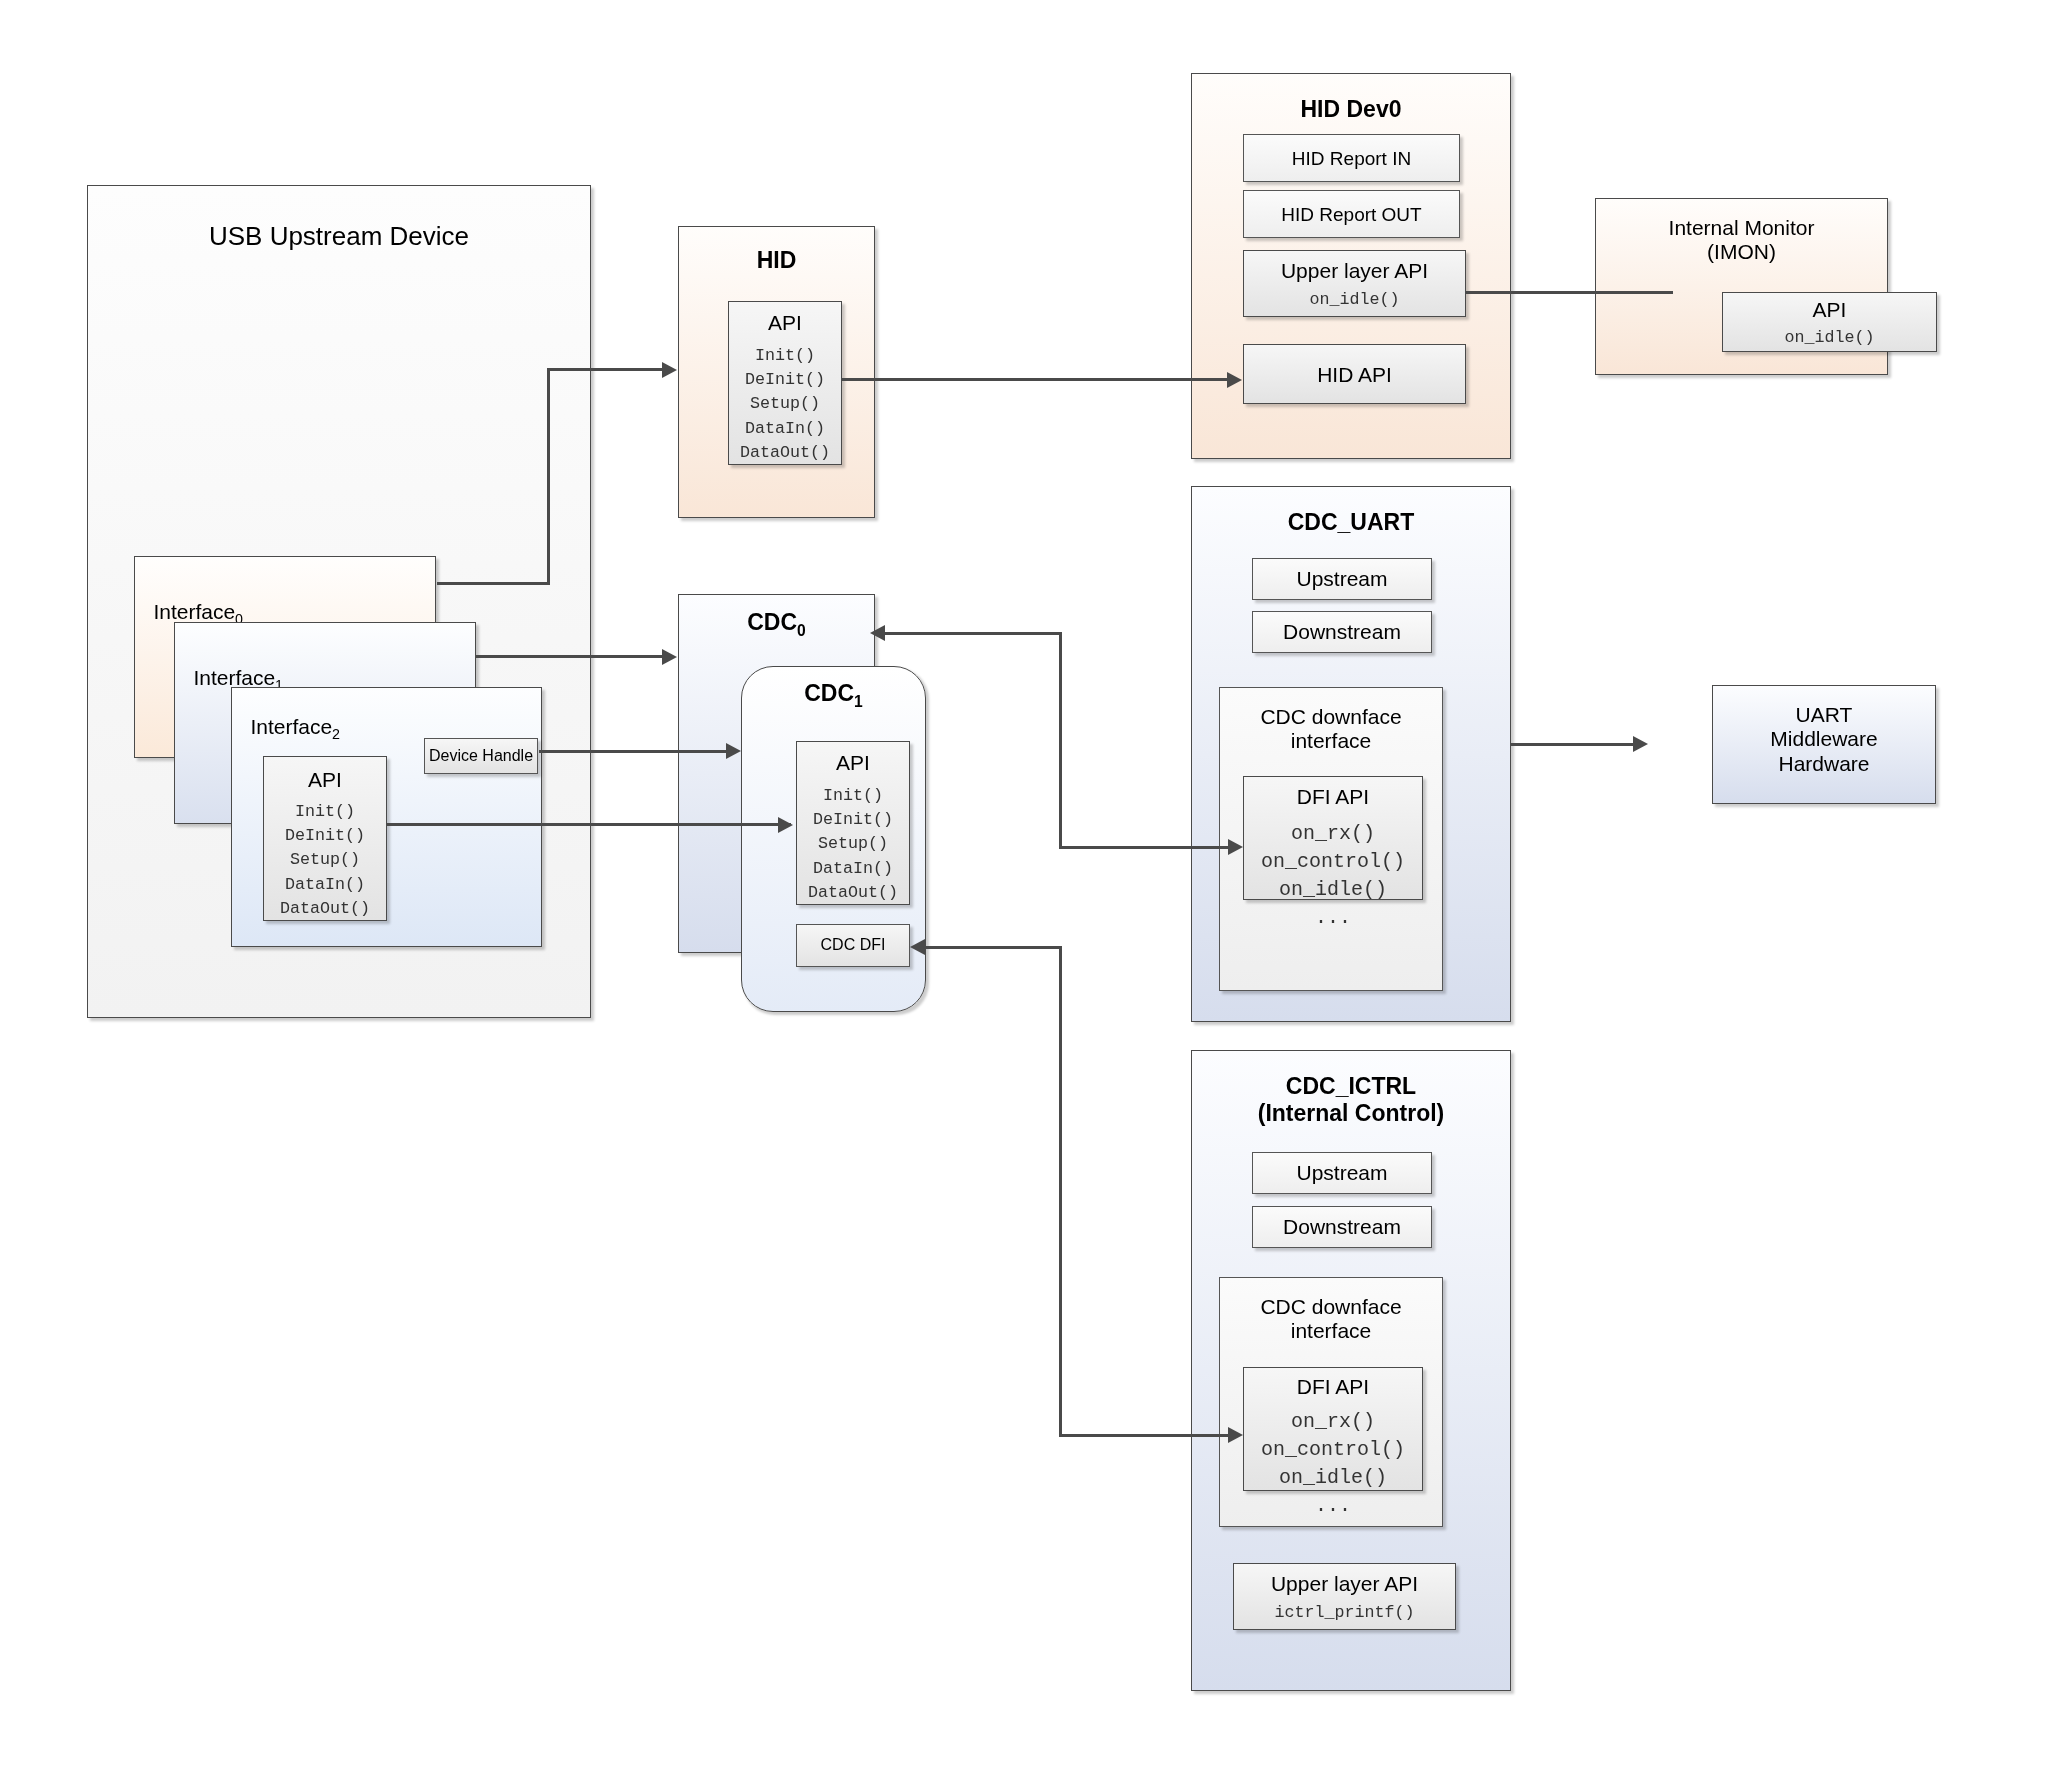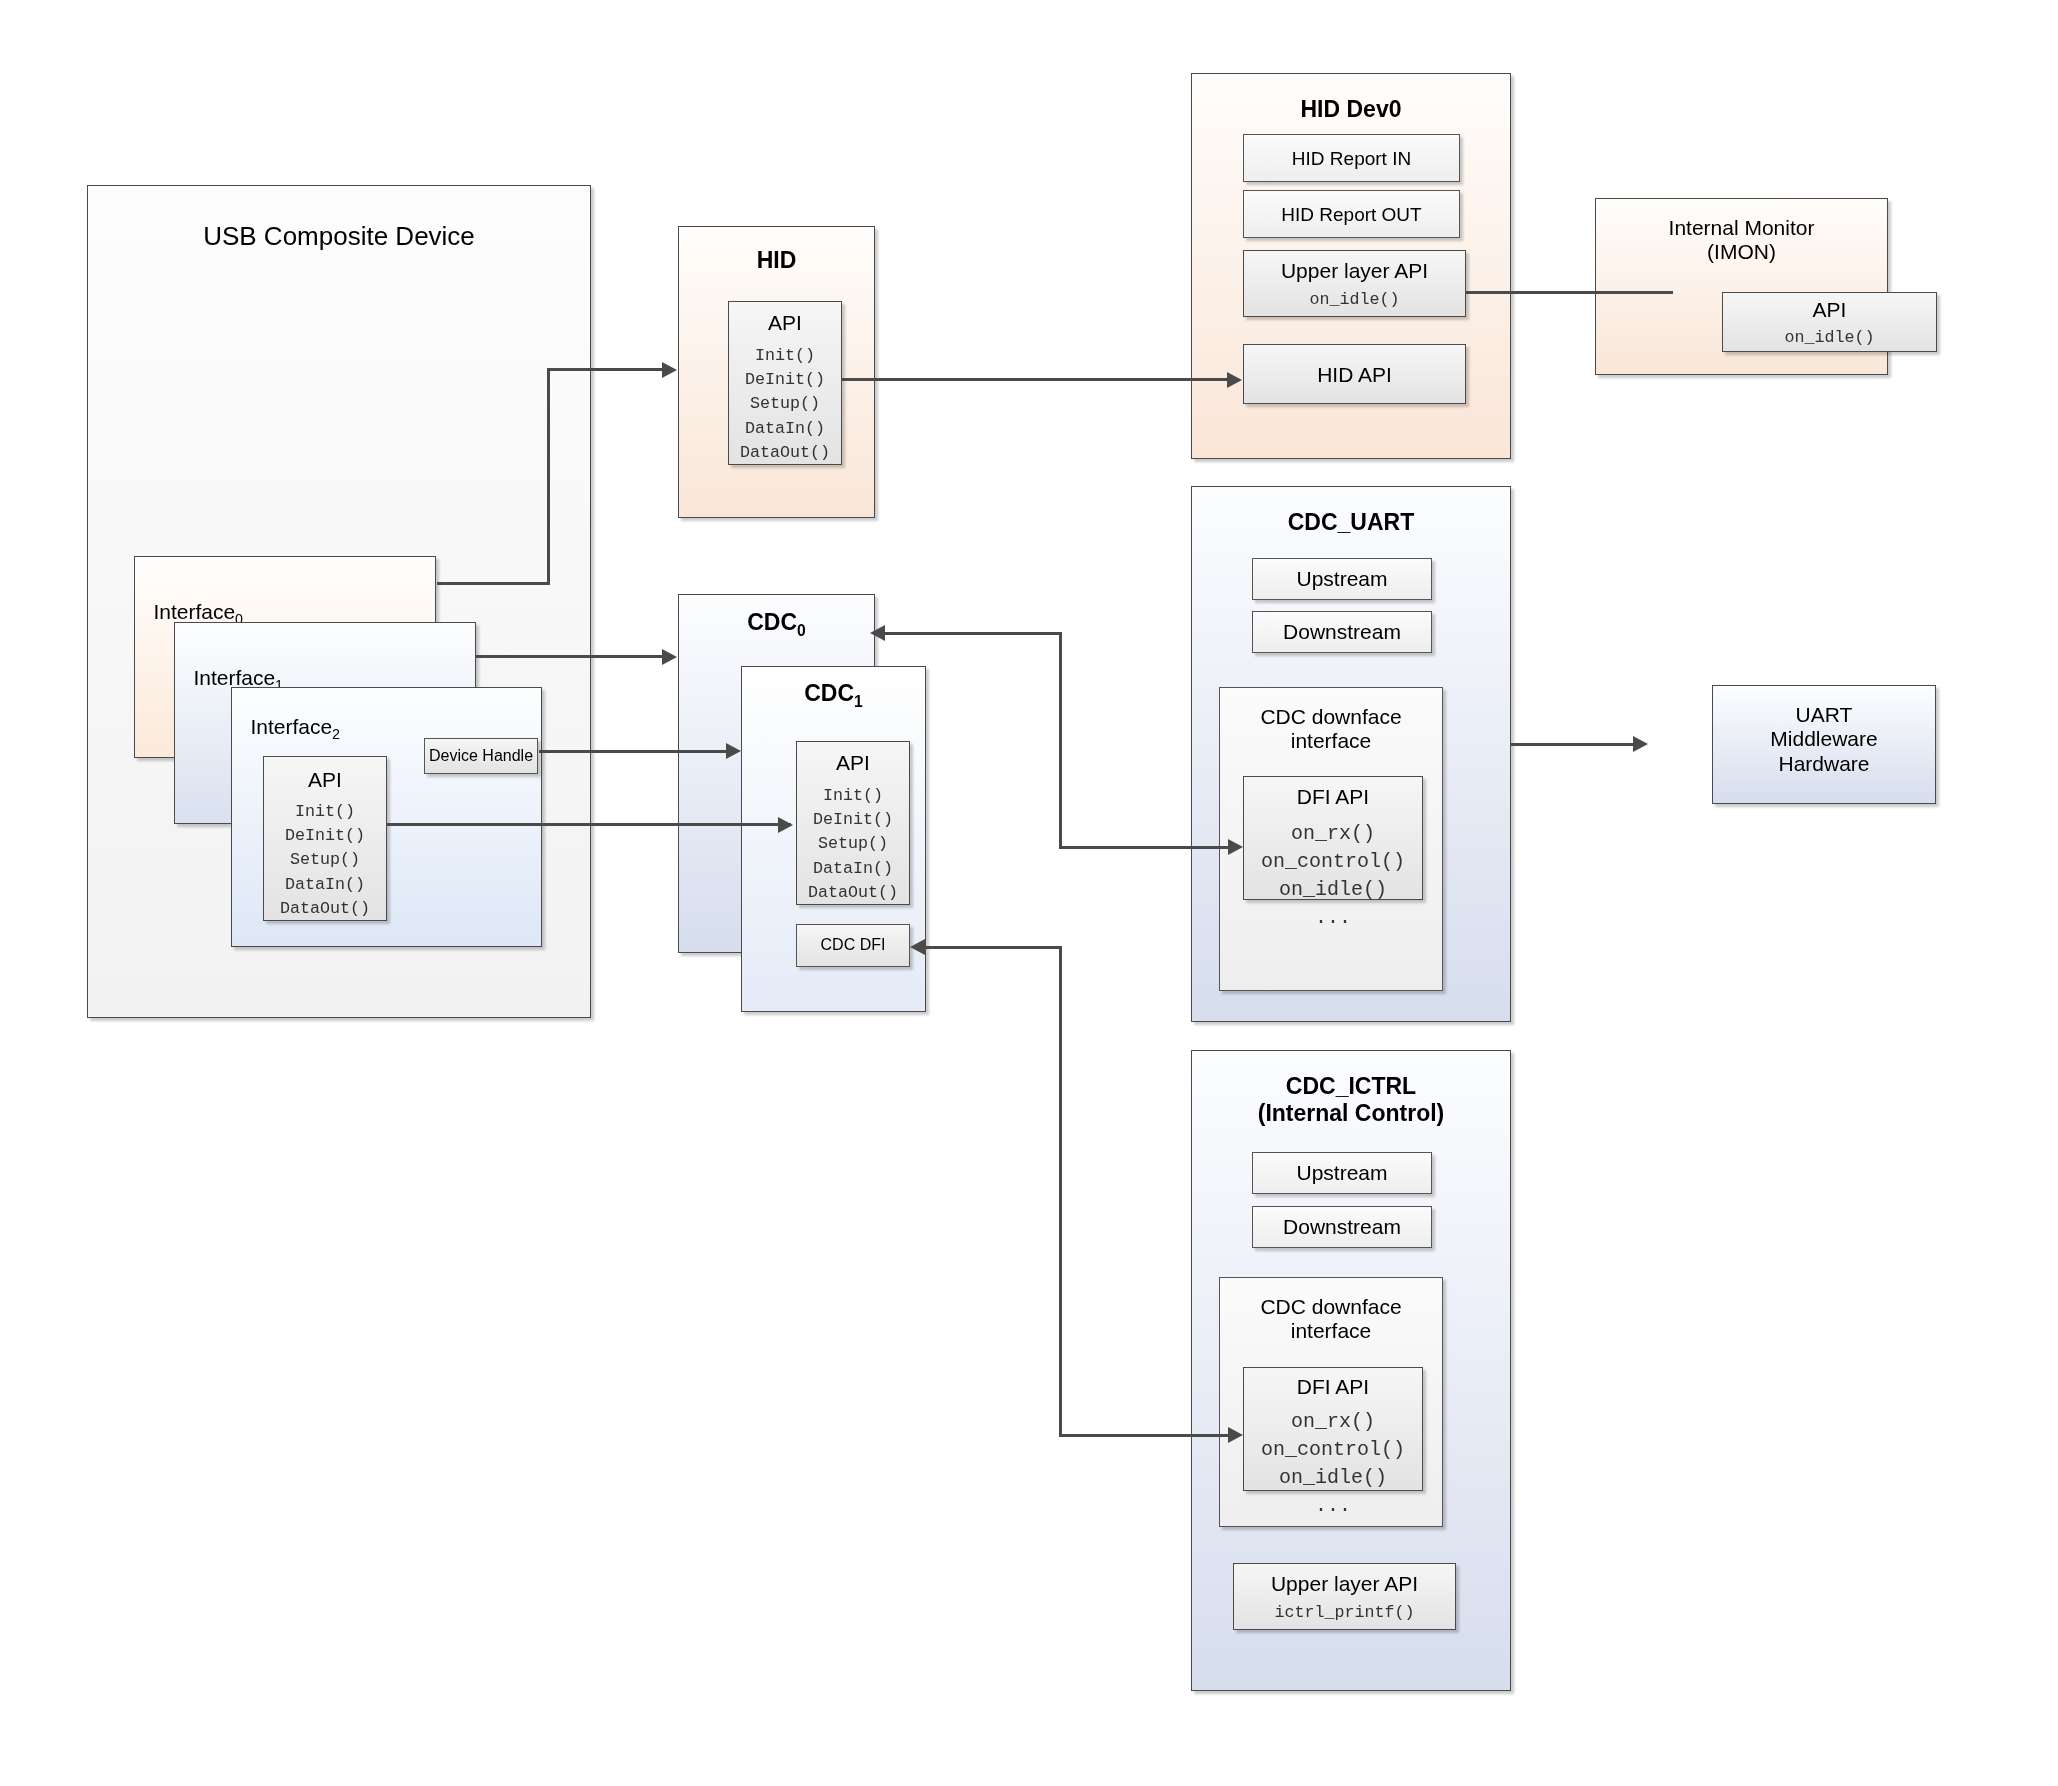--- a/index.html
+++ b/index.html
@@ -42,21 +42,21 @@
   .arw{position:absolute;width:0;height:0;}
   .arw-r{border-top:8.3px solid transparent;border-bottom:8.3px solid transparent;border-left:15px solid #4a4a4a;}
   .arw-l{border-top:8.3px solid transparent;border-bottom:8.3px solid transparent;border-right:15px solid #4a4a4a;}
 </style>
 </head>
 <body>
 
 <div id="stage">
 
   <div class="box fill-plain" style="left:87px;top:185px;width:504px;height:833px;">
-    <div class="ttl t-big" style="top:35px;">USB Composite Device</div>
+    <div class="ttl t-big" style="top:35px;">USB Upstream Device</div>
   </div>
 
   <div class="box fill-iface0" style="left:134px;top:556px;width:302px;height:202px;">
     <div class="t-mid" style="position:absolute;left:18.4px;top:43px;">
       <span>Interface</span><sub>0</sub>
     </div>
   </div>
 
   <div class="box fill-iface1" style="left:174px;top:622px;width:302px;height:202px;">
     <div class="t-mid" style="position:absolute;left:18.4px;top:43px;">
@@ -98,21 +98,21 @@
       <div>DataOut()</div>
     </div>
   </div>
 
   <div class="box fill-blue" style="left:678px;top:594px;width:197px;height:359px;">
     <div class="ttl t-bigb" style="top:14px;">
       <span>CDC</span><sub>0</sub>
     </div>
   </div>
 
-  <div class="box fill-bluelite" style="left:741px;top:666px;width:185px;height:346px;">
+  <div class="box fill-bluelite" style="left:741px;top:666px;width:185px;height:346px;border-radius:32px;">
     <div class="ttl t-bigb" style="top:13.4px;">
       <span>CDC</span><sub>1</sub>
     </div>
   </div>
   <div class="box fill-grey" style="left:796px;top:741px;width:114px;height:164px;">
     <div class="ttl t-mid" style="top:9.2px;">API</div>
     <div class="apibody mono" style="top:42px;">
       <div>Init()</div>
       <div>DeInit()</div>
       <div>Setup()</div>

